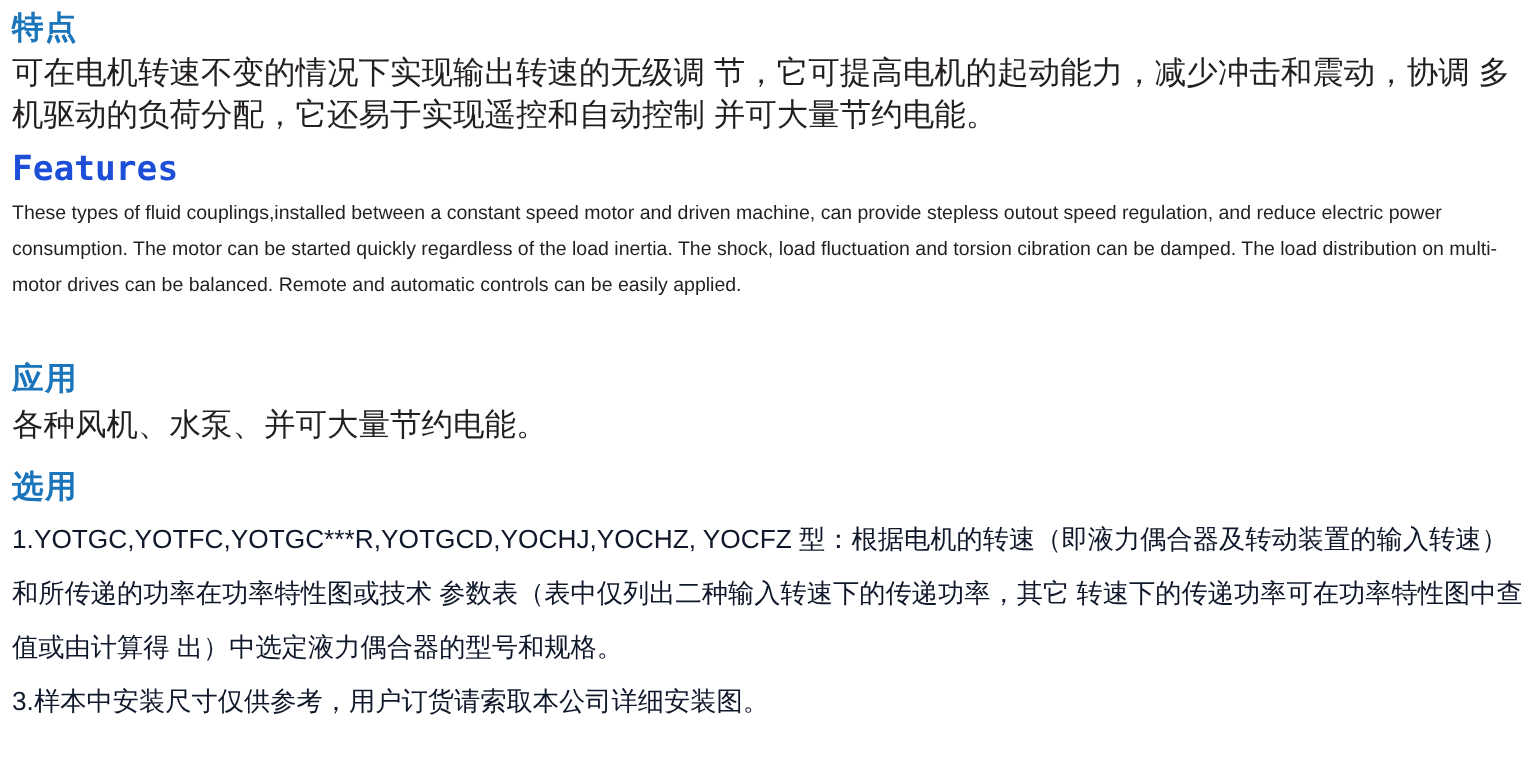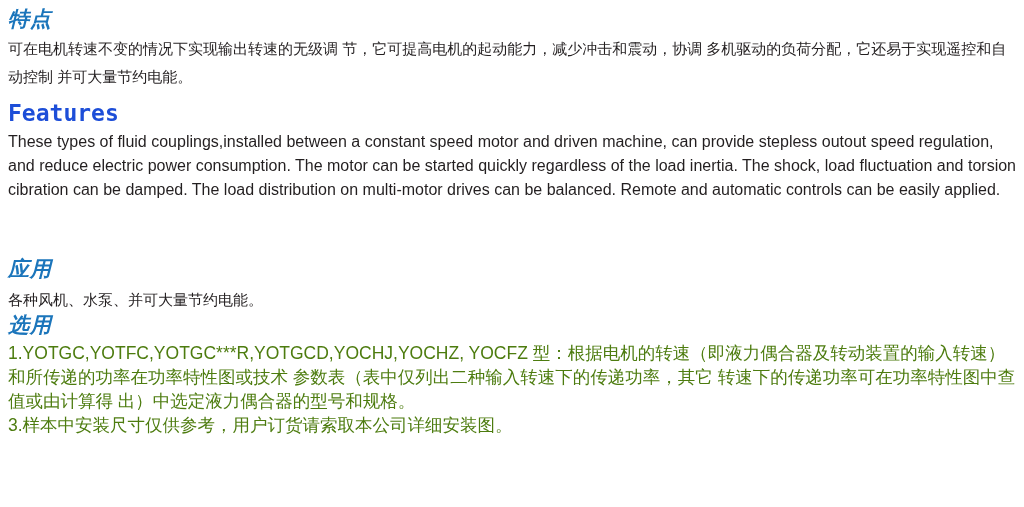--- a/index.html
+++ b/index.html
@@ -21,39 +21,38 @@
     box-sizing: border-box;
     padding: 0 8px;
   }
   .cn-heading {
     color: #1b75bb;
     font-weight: bold;
     font-size: 21px;
     line-height: 26px;
     letter-spacing: 1px;
     margin: 0;
-    font-style: italic;
   }
   .en-heading {
     color: #1d4ed8;
     font-weight: bold;
     font-size: 23px;
     line-height: 26px;
     font-family: "DejaVu Sans Mono", monospace;
     letter-spacing: 0px;
     margin: 0;
   }
   .body-cn {
-    font-size: 15px;
+    font-size: 21px;
     line-height: 28px;
     color: #231f20;
     margin: 0;
   }
   .body-en {
-    font-size: 16px;
+    font-size: 13px;
     line-height: 24px;
     color: #231f20;
     margin: 0;
   }
   .sec-features {
     position: absolute;
     left: 8px;
     top: 6px;
     width: 1008px;
   }
@@ -76,21 +75,21 @@
     top: 240px;
     width: 1008px;
   }
   .app-row {
     position: relative;
     height: 72px;
   }
   .app-cn {
     position: absolute;
     left: 0;
-    top: 16px;
+    top: 0;
     width: 440px;
   }
   .app-cn .cn-heading {
     margin-bottom: 4px;
   }
   .app-en {
     position: absolute;
     left: 455px;
     top: 20px;
     width: 450px;
@@ -105,22 +104,22 @@
     position: absolute;
     left: 8px;
     top: 312px;
     width: 1008px;
   }
   .sec-selection .cn-heading {
     margin-bottom: 3px;
   }
   .sel-item {
     font-size: 17.5px;
-    line-height: 24px;
-    color: #4d7c0f;
+    line-height: 36px;
+    color: #0f172a;
     margin: 0;
   }
   .sel-item + .sel-item {
     margin-top: 0px;
   }
 </style>
 </head>
 <body>
 
 <div class="page">

